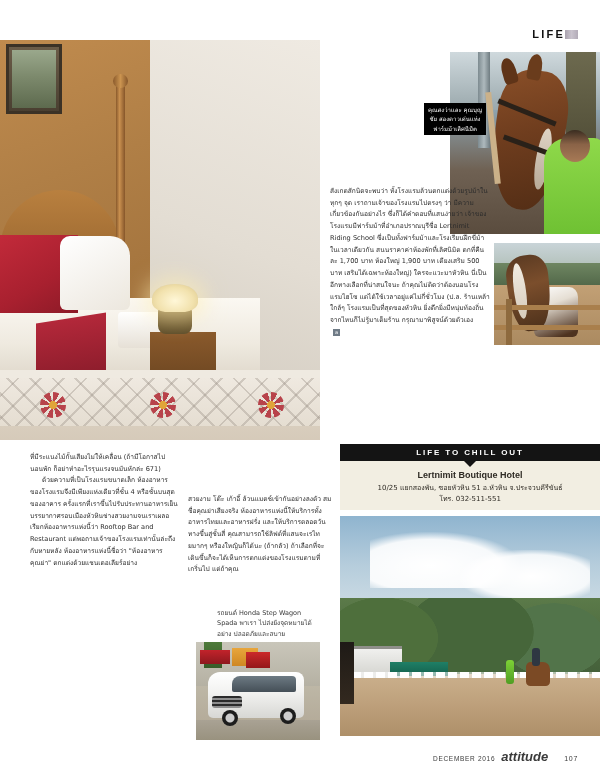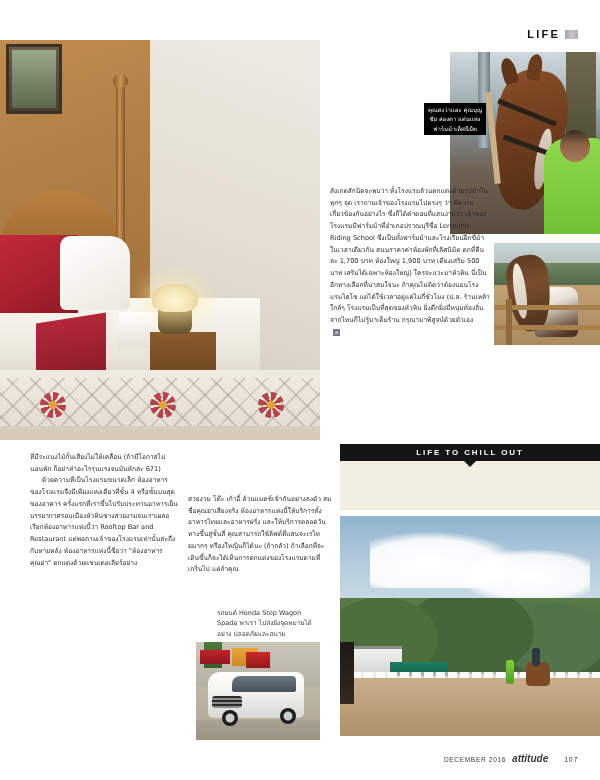--- a/index.html
+++ b/index.html
@@ -19,21 +19,20 @@
     background: #ffffff;
   }
 
   
   .life-header {
     position: absolute;
     top: 28px;
     right: 22px;
     display: flex;
     align-items: center;
-    gap: 5px;
   }
   .life-text {
     font-family: "Liberation Sans", sans-serif;
     font-size: 11px;
     font-weight: bold;
     letter-spacing: 2.2px;
     color: #111111;
   }
   .life-swatch {
     width: 13px;
@@ -399,21 +398,21 @@
     position: absolute;
     right: 22px; bottom: 16px;
     display: flex;
     align-items: baseline;
     gap: 6px;
     font-family: "Liberation Sans", sans-serif;
     font-size: 6.5px;
     letter-spacing: 0.7px;
     color: #3a3a3a;
   }
-  .footer-brand { font-weight: bold; font-style: italic; font-size: 10px; letter-spacing: 0; }
+  .footer-brand { font-weight: bold; font-style: italic; font-size: 13px; letter-spacing: 0; }
   .footer-page  { font-size: 7px; margin-left: 10px; }
 </style>
 </head>
 <body>
 
 <div class="page">
 
   <div class="life-header">
     <span class="life-text">LIFE</span>
     <span class="life-swatch"></span>
@@ -474,20 +473,25 @@
     <div class="hs-post"></div>
   </div>
 
   <div class="col col-right-top">
     <p>สังเกตสักนิดจะพบว่า ทั้งโรงแรมล้วนตกแต่งด้วยรูปม้าในทุกๆ จุด เราถามเจ้าของโรงแรมไปตรงๆ ว่า มีความเกี่ยวข้องกันอย่างไร ซึ่งก็ได้คำตอบที่แสนง่ายว่า เจ้าของโรงแรมมีฟาร์มม้าที่อำเภอปราณบุรีชื่อ Lertnimit Riding School ซึ่งเป็นทั้งฟาร์มม้าและโรงเรียนฝึกขี่ม้าในเวลาเดียวกัน สนนราคาค่าห้องพักที่เลิศนิมิต ดกที่คืนละ 1,700 บาท ห้องใหญ่ 1,900 บาท เตียงเสริม 500 บาท เสริมได้เฉพาะห้องใหญ่) ใครจะแวะมาหัวหิน นี่เป็นอีกทางเลือกที่น่าสนใจนะ ถ้าคุณไม่ติดว่าต้องนอนโรงแรมไฮโซ แต่ได้ใช้เวลาอยู่แค่ไม่กี่ชั่วโมง (ป.ล. ร้านเหล้าใกล้ๆ โรงแรมเป็นที่สุดของหัวหิน ยิ่งดึกยิ่งมีหนุ่มท้องถิ่นจากไหนก็ไม่รู้มาเต็มร้าน กรุณามาพิสูจน์ด้วยตัวเอง</p>
     <p><span class="end-mark">a</span></p>
   </div>
 
   <div class="chill-box">
     <div class="chill-header">LIFE TO CHILL OUT</div>
+    <div class="chill-body">
+      <div class="chill-name">Lertnimit Boutique Hotel</div>
+      <div class="chill-addr">10/25 แยกสองพัน, ซอยหัวหิน 51 อ.หัวหิน จ.ประจวบคีรีขันธ์</div>
+      <div class="chill-tel">โทร. 032-511-551</div>
+    </div>
   </div>
 
   <div class="photo photo-arena">
     <div class="ar-sky"></div>
     <div class="ar-cloud-a"></div>
     <div class="ar-cloud-b"></div>
     <div class="ar-treeline"></div>
     <div class="ar-building"></div>
     <div class="ar-tent"></div>
     <div class="ar-fence"></div>

